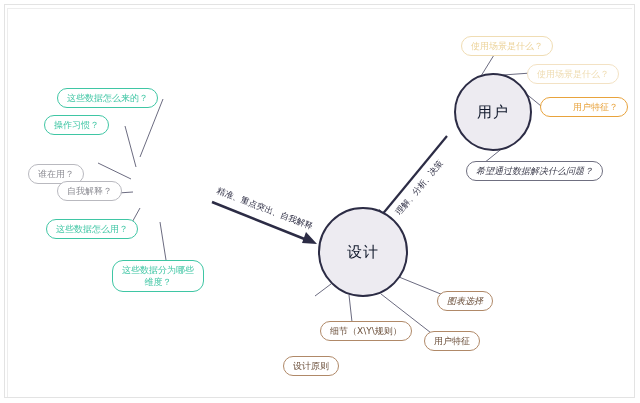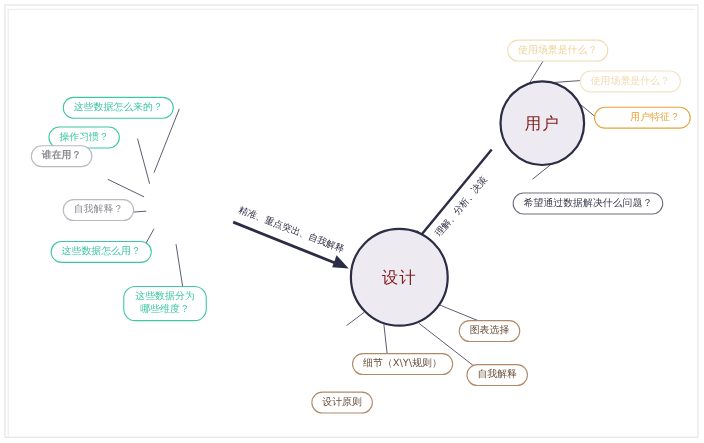--- a/index.html
+++ b/index.html
@@ -43,21 +43,21 @@
     position: absolute;
     border-radius: 50%;
     background: #edebf1;
     border: 2.5px solid #2c2c45;
     display: flex;
     align-items: center;
     justify-content: center;
     box-sizing: border-box;
   }
   .hub .hub-label {
-    color: #7f1d1d;
+    color: #0f172a;
     font-size: 15px;
     letter-spacing: 1px;
     white-space: nowrap;
   }
   #hub-data   { left: 130px; top: 140px;  width: 86px; height: 86px; }
   #hub-user   { left: 454px; top: 73px;   width: 78px; height: 78px; }
   #hub-design { left: 318px; top: 207px;  width: 90px; height: 90px; }
 
   
   .pill {
@@ -72,21 +72,21 @@
     box-sizing: border-box;
     text-align: center;
   }
   .pill.teal   { border-color: #3fc6a4; color: #3fc6a4; }
   .pill.gray   { border-color: #b9b9bf; color: #8d8d94; }
   .pill.dark   { border-color: #6f6f80; color: #3a3a4a; }
   .pill.orange { border-color: #e8a33d; color: #e8a33d; padding-left: 32px; }
   .pill.cream  { border-color: #f0ddb4; color: #ecd39a; }
   .pill.cream2 { border-color: #f3e2c4; color: #efdcb2; }
   .pill.brown  { border-color: #b08968; color: #6b4f3a; }
-  .pill.wrap   { white-space: normal; width: 76px; }
+  .pill.wrap   { white-space: normal; width: 92px; }
 
   
   .edge-text {
     position: absolute;
     font-size: 8.5px;
     color: #2f2f45;
     white-space: nowrap;
     transform-origin: left center;
   }
 </style>
@@ -142,37 +142,37 @@
   </div>
 
   <div class="edge-text" style="left:217px; top:185px; transform: rotate(21deg);">精准、重点突出、自我解释</div>
 
   <div class="edge-text" style="left:398px; top:208px; transform: rotate(-50deg);">理解、分析、决策</div>
 
   <div class="pill teal" style="left:57px; top:88px;">这些数据怎么来的？</div>
 
   <div class="pill teal" style="left:44px; top:115px;">操作习惯？</div>
 
-  <div class="pill gray" style="left:28px; top:132px;font-weight:bold;">谁在用？</div>
+  <div class="pill gray" style="left:28px; top:164px;">谁在用？</div>
 
   <div class="pill gray" style="left:57px; top:181px;">自我解释？</div>
 
   <div class="pill teal" style="left:46px; top:219px;">这些数据怎么用？</div>
 
   <div class="pill teal wrap" style="left:112px; top:260px;">这些数据分为哪些维度？</div>
 
   <div class="pill cream" style="left:461px; top:36px;text-align:center;">使用场景是什么？</div>
 
   <div class="pill cream2" style="left:527px; top:64px;">使用场景是什么？</div>
 
   <div class="pill orange" style="left:540px; top:97px;">用户特征？</div>
 
-  <div class="pill dark" style="left:466px; top:175px;">希望通过数据解决什么问题？</div>
+  <div class="pill dark" style="left:466px; top:161px;font-style:italic;">希望通过数据解决什么问题？</div>
 
   <div class="pill brown" style="left:283px; top:308px;margin-top:48px;">设计原则</div>
 
   <div class="pill brown" style="left:320px; top:321px;text-align:center;">细节（X\Y\规则）</div>
 
-  <div class="pill brown" style="left:424px; top:331px;">自我解释</div>
+  <div class="pill brown" style="left:424px; top:331px;">用户特征</div>
 
-  <div class="pill brown" style="left:417px; top:291px;">图表选择</div>
+  <div class="pill brown" style="left:437px; top:291px;font-style:italic;">图表选择</div>
 
 </div>
 
 </body></html>

